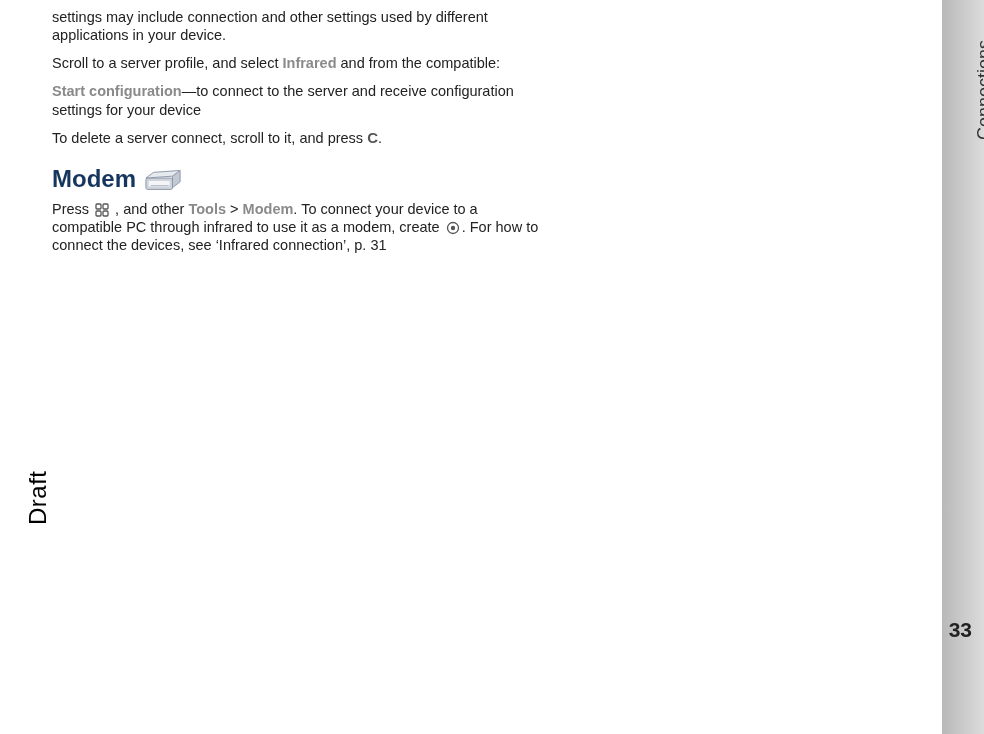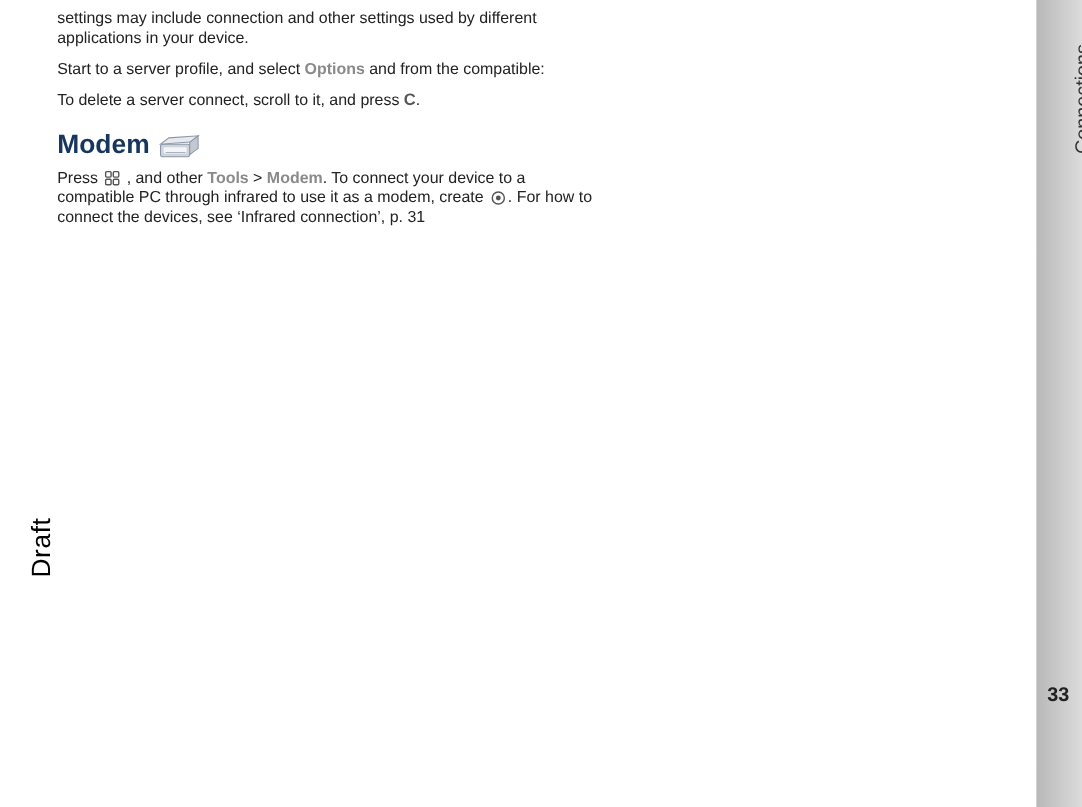--- a/index.html
+++ b/index.html
@@ -72,21 +72,21 @@
     transform: rotate(-90deg);
     transform-origin: right top;
     font-size: 18px;
     color: #333;
     white-space: nowrap;
   }
   .page-num {
     position: absolute;
     right: 12px;
     bottom: 92px;
-    font-size: 18px;
+    font-size: 21px;
     font-weight: 700;
     color: #222;
     margin-top: 37px;
   }
   .draft-label {
     position: absolute;
     left: 24px;
     top: 525px;
     transform: rotate(-90deg);
     transform-origin: left top;
@@ -97,23 +97,26 @@
   }
 </style>
 </head>
 <body>
 
 <div class="content-col">
 
   <p>settings may include connection and other settings used by different applications in your device.</p>
 
   <p>
-    <span>Start to a server profile, and select </span><span class="gray-bold">Options</span><span> and from the compatible:</span>
+    <span>Scroll to a server profile, and select </span><span class="gray-bold">Infrared</span><span> and from the compatible:</span>
   </p>
 
+  <p>
+    <span class="gray-bold">Start configuration</span><span>—to connect to the server and receive configuration settings for your device</span>
+  </p>
 
 
   <p>
     <span>To delete a server connect, scroll to it, and press </span><span class="c-key">C</span><span>.</span>
   </p>
 
   <div class="heading-row">
     <span class="heading">Modem</span>
     <svg class="modem-icon" viewBox="0 0 40 30">
       <rect x="2" y="14" width="28" height="12" rx="2" fill="#d0d4da" stroke="#8b97a8" stroke-width="1"></rect>

